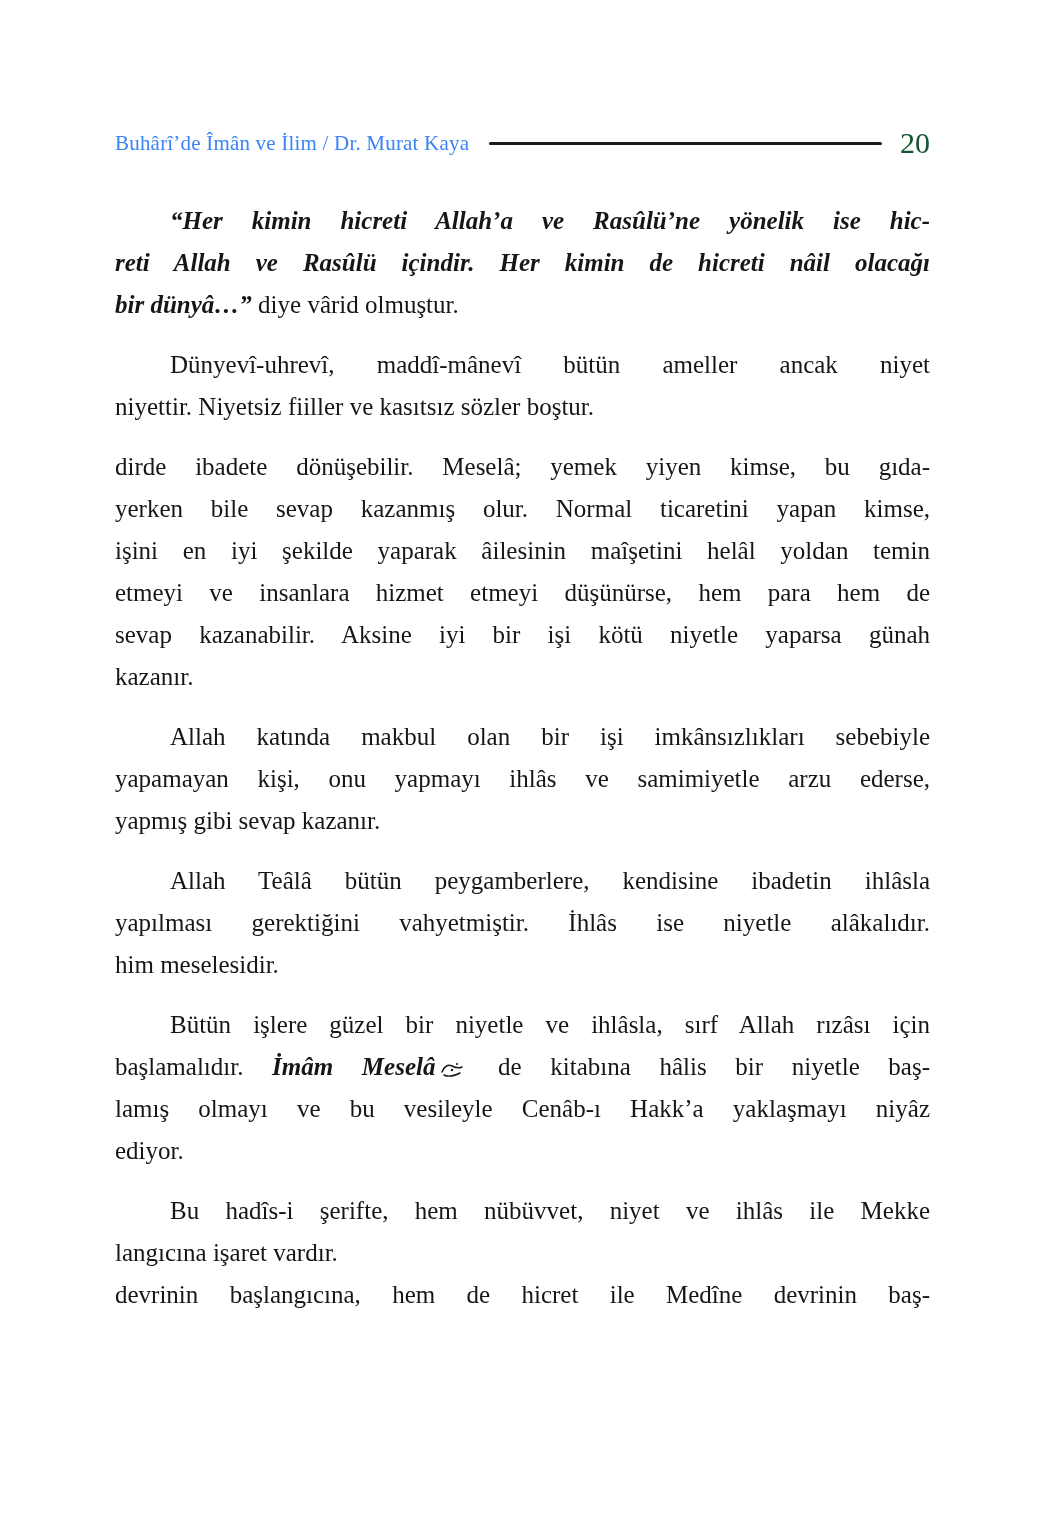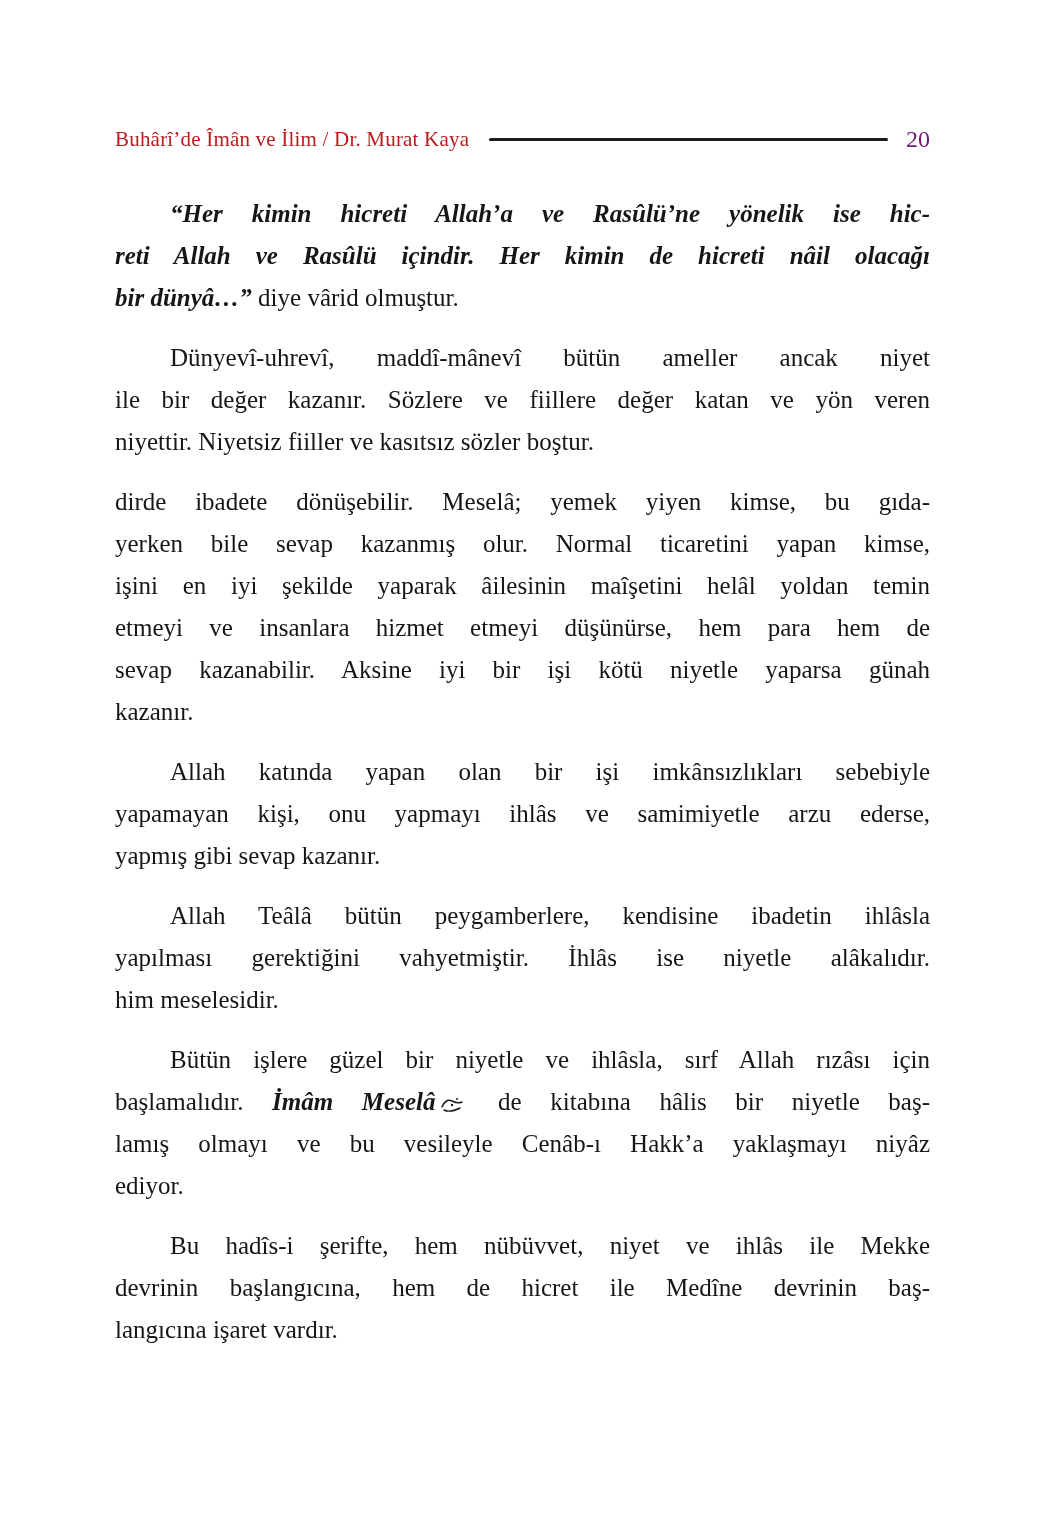--- a/index.html
+++ b/index.html
@@ -20,32 +20,32 @@
   }
   .header {
     display: flex;
     align-items: center;
     margin-bottom: 40px;
   }
   .htitle {
     font-size: 21px;
     letter-spacing: 0.2px;
     white-space: nowrap;
-    color: #b91c1c;
+    color: #3b82f6;
   }
   .hrule {
     flex: 1;
     height: 3px;
     background: #1c1c1c;
     border-radius: 2px;
     margin: 0 18px 0 20px;
   }
   .hnum {
-    font-size: 24px;
-    color: #701a75;
+    font-size: 30px;
+    color: #14532d;
     white-space: nowrap;
     text-align: right;
   }
   .body { width: 100%; }
   .para { margin: 0 0 18px 0; }
   .line {
     font-size: 25px;
     line-height: 42px;
     text-align: justify;
     text-align-last: justify;
@@ -70,33 +70,32 @@
     <span class="hnum">20</span>
   </div>
   <div class="body">
       <div class="para">
         <div class="line firstline"><span class="run italic">“Her kimin hicreti Allah’a ve Rasûlü’ne yönelik ise hic-</span></div>
         <div class="line"><span class="run italic">reti Allah ve Rasûlü içindir. Her kimin de hicreti nâil olacağı</span></div>
         <div class="line lastline"><span class="run italic">bir dünyâ…”</span><span class="run normal"> diye vârid olmuştur.</span></div>
       </div>
       <div class="para">
         <div class="line firstline"><span class="run normal">Dünyevî-uhrevî, maddî-mânevî bütün ameller ancak niyet</span></div>
-        <div class="line"><span class="run normal">ile bir değer kazanır. Sözlere ve fiillere değer katan ve yön veren</span></div>
         <div class="line lastline"><span class="run normal">niyettir. Niyetsiz fiiller ve kasıtsız sözler boştur.</span></div>
       </div>
       <div class="para">
         <div class="line"><span class="run normal">dirde ibadete dönüşebilir. Meselâ; yemek yiyen kimse, bu gıda-</span></div>
         <div class="line"><span class="run normal">yerken bile sevap kazanmış olur. Normal ticaretini yapan kimse,</span></div>
         <div class="line"><span class="run normal">işini en iyi şekilde yaparak âilesinin maîşetini helâl yoldan temin</span></div>
         <div class="line"><span class="run normal">etmeyi ve insanlara hizmet etmeyi düşünürse, hem para hem de</span></div>
         <div class="line"><span class="run normal">sevap kazanabilir. Aksine iyi bir işi kötü niyetle yaparsa günah</span></div>
         <div class="line lastline"><span class="run normal">kazanır.</span></div>
       </div>
       <div class="para">
-        <div class="line firstline"><span class="run normal">Allah katında yapan olan bir işi imkânsızlıkları sebebiyle</span></div>
+        <div class="line firstline"><span class="run normal">Allah katında makbul olan bir işi imkânsızlıkları sebebiyle</span></div>
         <div class="line"><span class="run normal">yapamayan kişi, onu yapmayı ihlâs ve samimiyetle arzu ederse,</span></div>
         <div class="line lastline"><span class="run normal">yapmış gibi sevap kazanır.</span></div>
       </div>
       <div class="para">
         <div class="line firstline"><span class="run normal">Allah Teâlâ bütün peygamberlere, kendisine ibadetin ihlâsla</span></div>
         <div class="line"><span class="run normal">yapılması gerektiğini vahyetmiştir. İhlâs ise niyetle alâkalıdır.</span></div>
         <div class="line lastline"><span class="run normal">him meselesidir.</span></div>
       </div>
       <div class="para">
         <div class="line firstline"><span class="run normal">Bütün işlere güzel bir niyetle ve ihlâsla, sırf Allah rızâsı için</span></div>
@@ -104,17 +103,17 @@
               <path d="M2 12 Q6 3 12 6 T22 7" fill="none" stroke="#1a1a1a" stroke-width="1.5" stroke-linecap="round"></path>
               <path d="M4 15 Q10 18 20 13" fill="none" stroke="#1a1a1a" stroke-width="1.5" stroke-linecap="round"></path>
               <circle cx="12" cy="10" r="1.2" fill="#1a1a1a"></circle>
               <circle cx="17" cy="4" r="1" fill="#1a1a1a"></circle>
             </svg></span><span class="run normal"> de kitabına hâlis bir niyetle baş-</span></div>
         <div class="line"><span class="run normal">lamış olmayı ve bu vesileyle Cenâb-ı Hakk’a yaklaşmayı niyâz</span></div>
         <div class="line lastline"><span class="run normal">ediyor.</span></div>
       </div>
       <div class="para">
         <div class="line firstline"><span class="run normal">Bu hadîs-i şerifte, hem nübüvvet, niyet ve ihlâs ile Mekke</span></div>
+        <div class="line lastline"><span class="run normal">langıcına işaret vardır.</span></div>
         <div class="line"><span class="run normal">devrinin başlangıcına, hem de hicret ile Medîne devrinin baş-</span></div>
-        <div class="line lastline"><span class="run normal">langıcına işaret vardır.</span></div>
       </div>
     </div>
 </div>
 
 </body></html>

